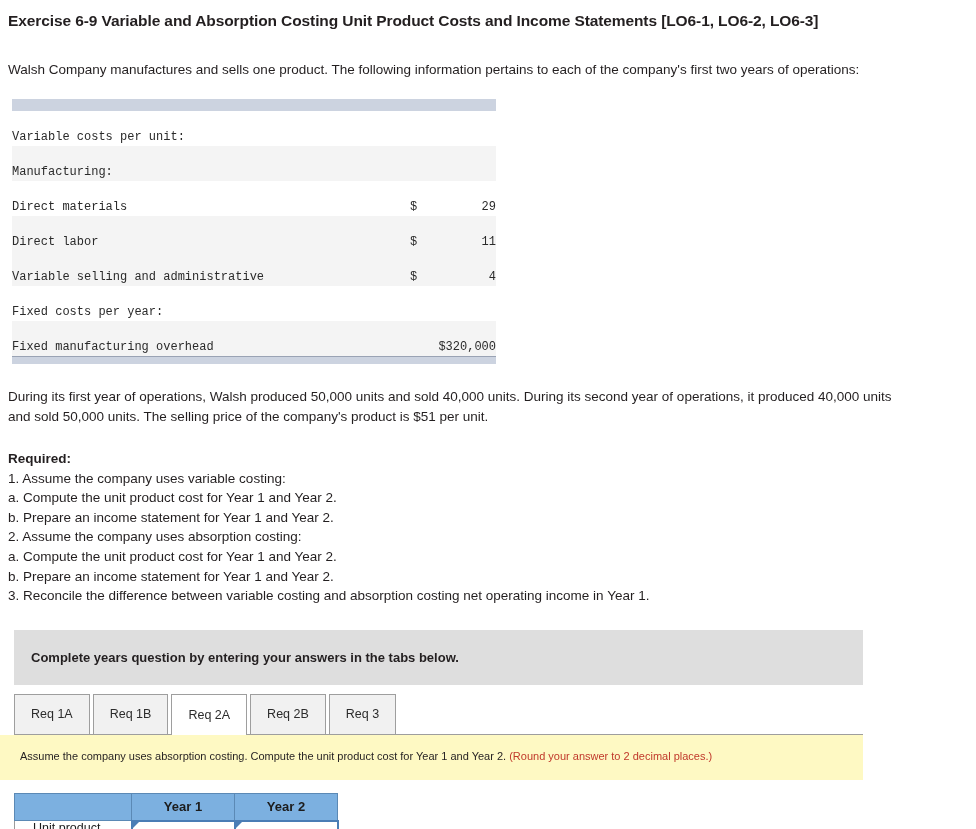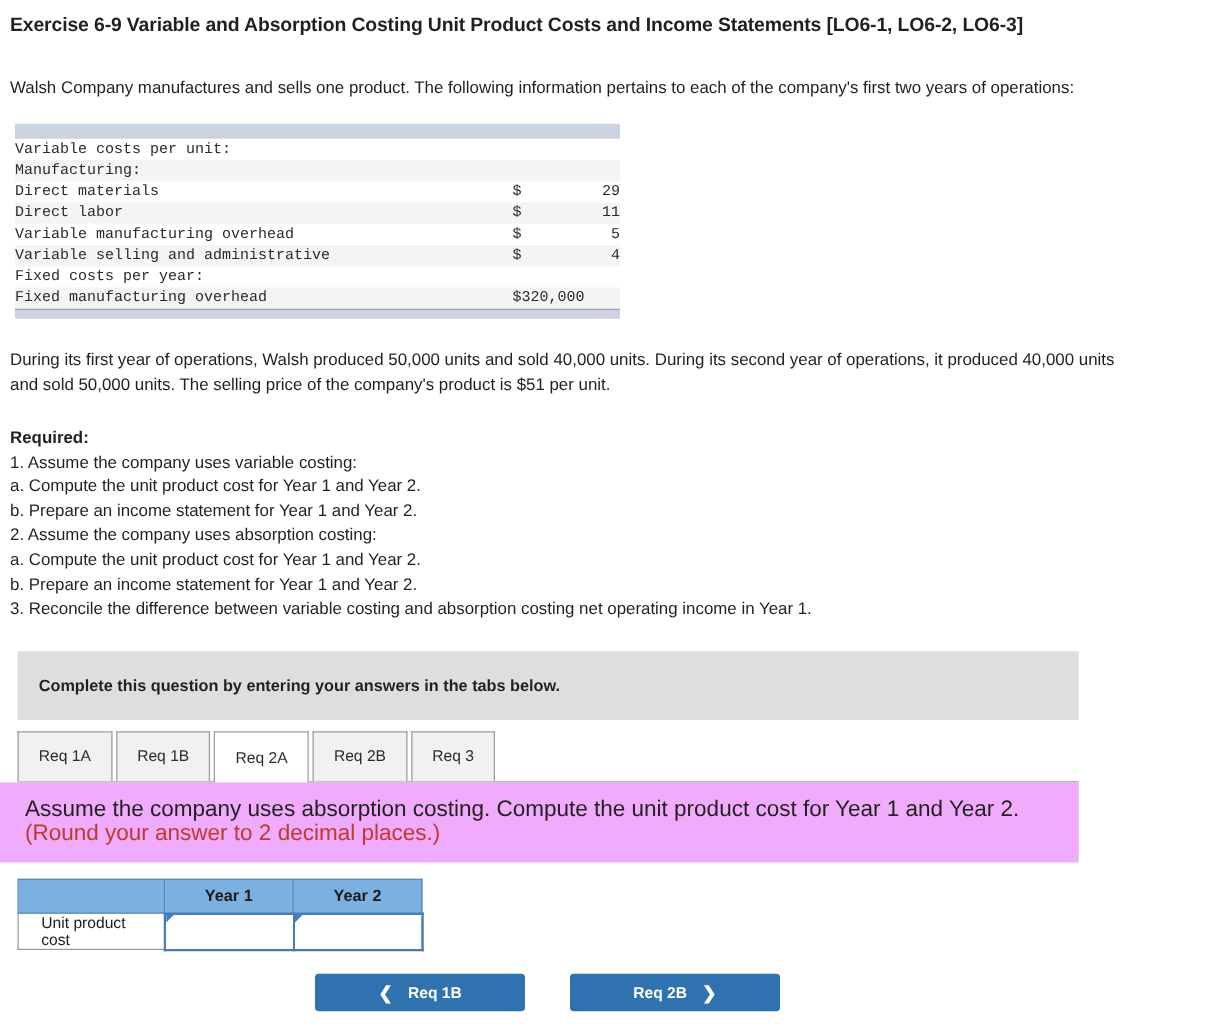--- a/index.html
+++ b/index.html
@@ -47,29 +47,29 @@
     border-top: 1px solid #9aa3b4;
   }
   table.fact-table {
     border-collapse: collapse;
     width: 100%;
     font-family: "Liberation Mono", "DejaVu Sans Mono", monospace;
     font-size: 12px;
     color: #2a2a2a;
   }
   table.fact-table td {
-    padding: 1px 0 1px 0;
+    padding: 19px 0 1px 0;
     line-height: 15px;
     white-space: pre;
   }
   table.fact-table tr.alt { background: #f4f4f4; }
   td.f-label { padding-left: 8px; }
   td.f-cur   { width: 20px; text-align: left; }
   td.f-val   { width: 66px; text-align: right; padding-right: 12px; }
-  td.f-big   { padding-right: 12px; }
+  td.f-big   { text-align: right; padding-right: 12px; }
 
   .ind0 { padding-left: 8px; }
   .ind1 { padding-left: 24px; }
   .ind2 { padding-left: 39px; }
 
   
   .para2 {
     font-size: 13.5px;
     line-height: 20px;
     margin: 23px 60px 0 8px;
@@ -128,24 +128,24 @@
     position: relative;
     z-index: 3;
     margin-bottom: -1px;
     height: 41px;
   }
 
   
   .blue-panel {
     margin: 0;
     width: 863px;
-    background: #f0abfc;
+    background: #fef9c3;
     padding: 12px 20px 14px 20px;
     box-sizing: border-box;
-    font-size: 18px;
+    font-size: 11px;
     line-height: 19px;
   }
   .blue-panel .red { color: #c0392b; }
 
   
   .answer-wrap { margin: 13px 0 0 14px; }
   table.answer-table {
     border-collapse: collapse;
     font-size: 12.5px;
     color: #1c1c1c;
@@ -231,25 +231,20 @@
         <tr>
           <td class="f-label ind2">Direct materials</td>
           <td class="f-cur">$</td>
           <td class="f-val">29</td>
         </tr>
         <tr class="alt">
           <td class="f-label ind2">Direct labor</td>
           <td class="f-cur">$</td>
           <td class="f-val">11</td>
         </tr>
-        <tr>
-          <td class="f-label ind2">Variable manufacturing overhead</td>
-          <td class="f-cur">$</td>
-          <td class="f-val">5</td>
-        </tr>
         <tr class="alt">
           <td class="f-label ind1">Variable selling and administrative</td>
           <td class="f-cur">$</td>
           <td class="f-val">4</td>
         </tr>
         <tr>
           <td class="f-label ind0">Fixed costs per year:</td>
           <td class="f-big" colspan="2"></td>
         </tr>
         <tr class="alt">
@@ -270,21 +265,21 @@
       <div>a. Compute the unit product cost for Year 1 and Year 2.</div>
       <div>b. Prepare an income statement for Year 1 and Year 2.</div>
       <div>2. Assume the company uses absorption costing:</div>
       <div>a. Compute the unit product cost for Year 1 and Year 2.</div>
       <div>b. Prepare an income statement for Year 1 and Year 2.</div>
       <div>3. Reconcile the difference between variable costing and absorption costing net operating income in Year 1.</div>
     </div>
 </div>
 
 <div class="complete-bar">
-  <span class="cb-text">Complete this question by entering your answers in the tabs below.</span>
+  <span class="cb-text">Complete years question by entering your answers in the tabs below.</span>
 </div>
 
 <div class="tabs-row" id="tabs-row">
     <div class="tab">
       <span>Req 1A</span>
     </div>
     <div class="tab">
       <span>Req 1B</span>
     </div>
     <div class="tab active">

